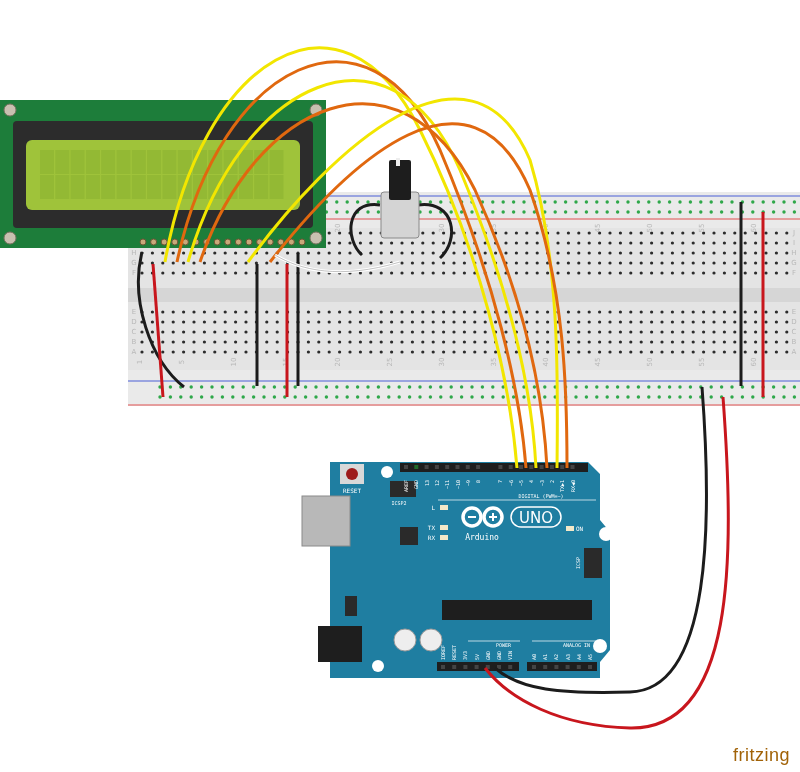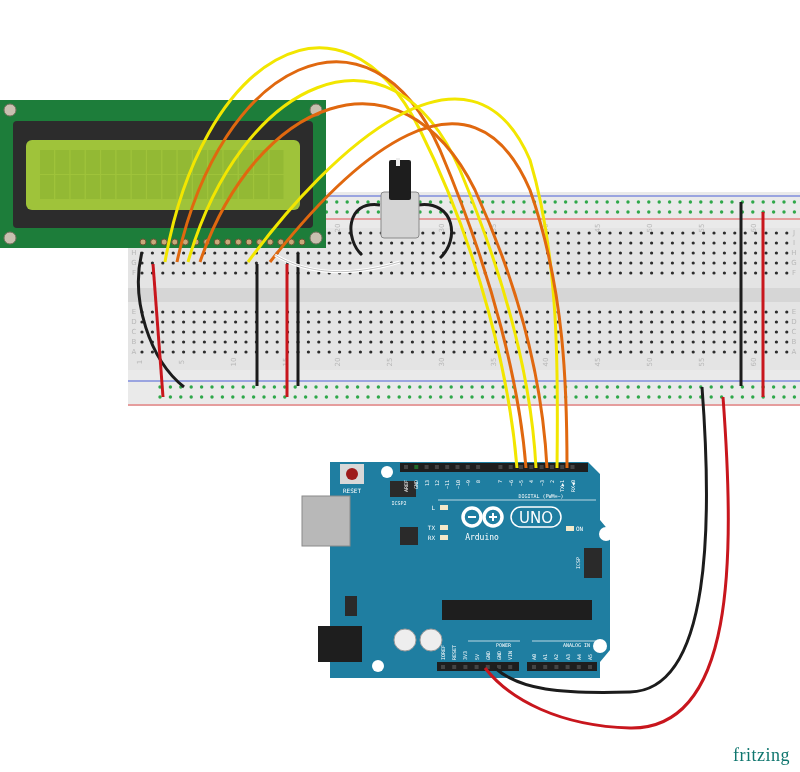--- a/index.html
+++ b/index.html
@@ -1,20 +1,20 @@
 <!DOCTYPE html>
 <html><head>
 <meta charset="utf-8">
 <style>
   html, body { margin: 0; padding: 0; background: #ffffff; }
   body { width: 800px; height: 772px; position: relative; overflow: hidden; font-family: "DejaVu Sans Mono", monospace; }
   #stage { position: absolute; left: 0; top: 0; width: 800px; height: 772px; }
   .lbl { font-family: "DejaVu Sans Mono", monospace; fill: #ffffff; }
   .bblbl { font-family: "DejaVu Sans", sans-serif; fill: #b8b8b8; font-size: 7px; }
-  .fritz { position: absolute; right: 10px; bottom: 6px; font-family: Liberation Serif, serif; font-size: 18px; color: #0f766e; letter-spacing: 0.5px; }
+  .fritz { position: absolute; right: 10px; bottom: 6px; font-family: Liberation Sans, sans-serif; font-size: 18px; color: #a16207; letter-spacing: 0.5px; }
 </style>
 </head>
 <body>
 
 <svg id="stage" width="800" height="772" viewBox="0 0 800 772" xmlns="http://www.w3.org/2000/svg">
 
   <g>
     <rect x="128" y="192" width="672" height="214" fill="#e4e4e4"></rect>
     <rect x="128" y="192" width="672" height="36" fill="#eaeaea"></rect>
     <line x1="128" y1="196" x2="800" y2="196" stroke="#4a5fd6" stroke-width="1"></line>

